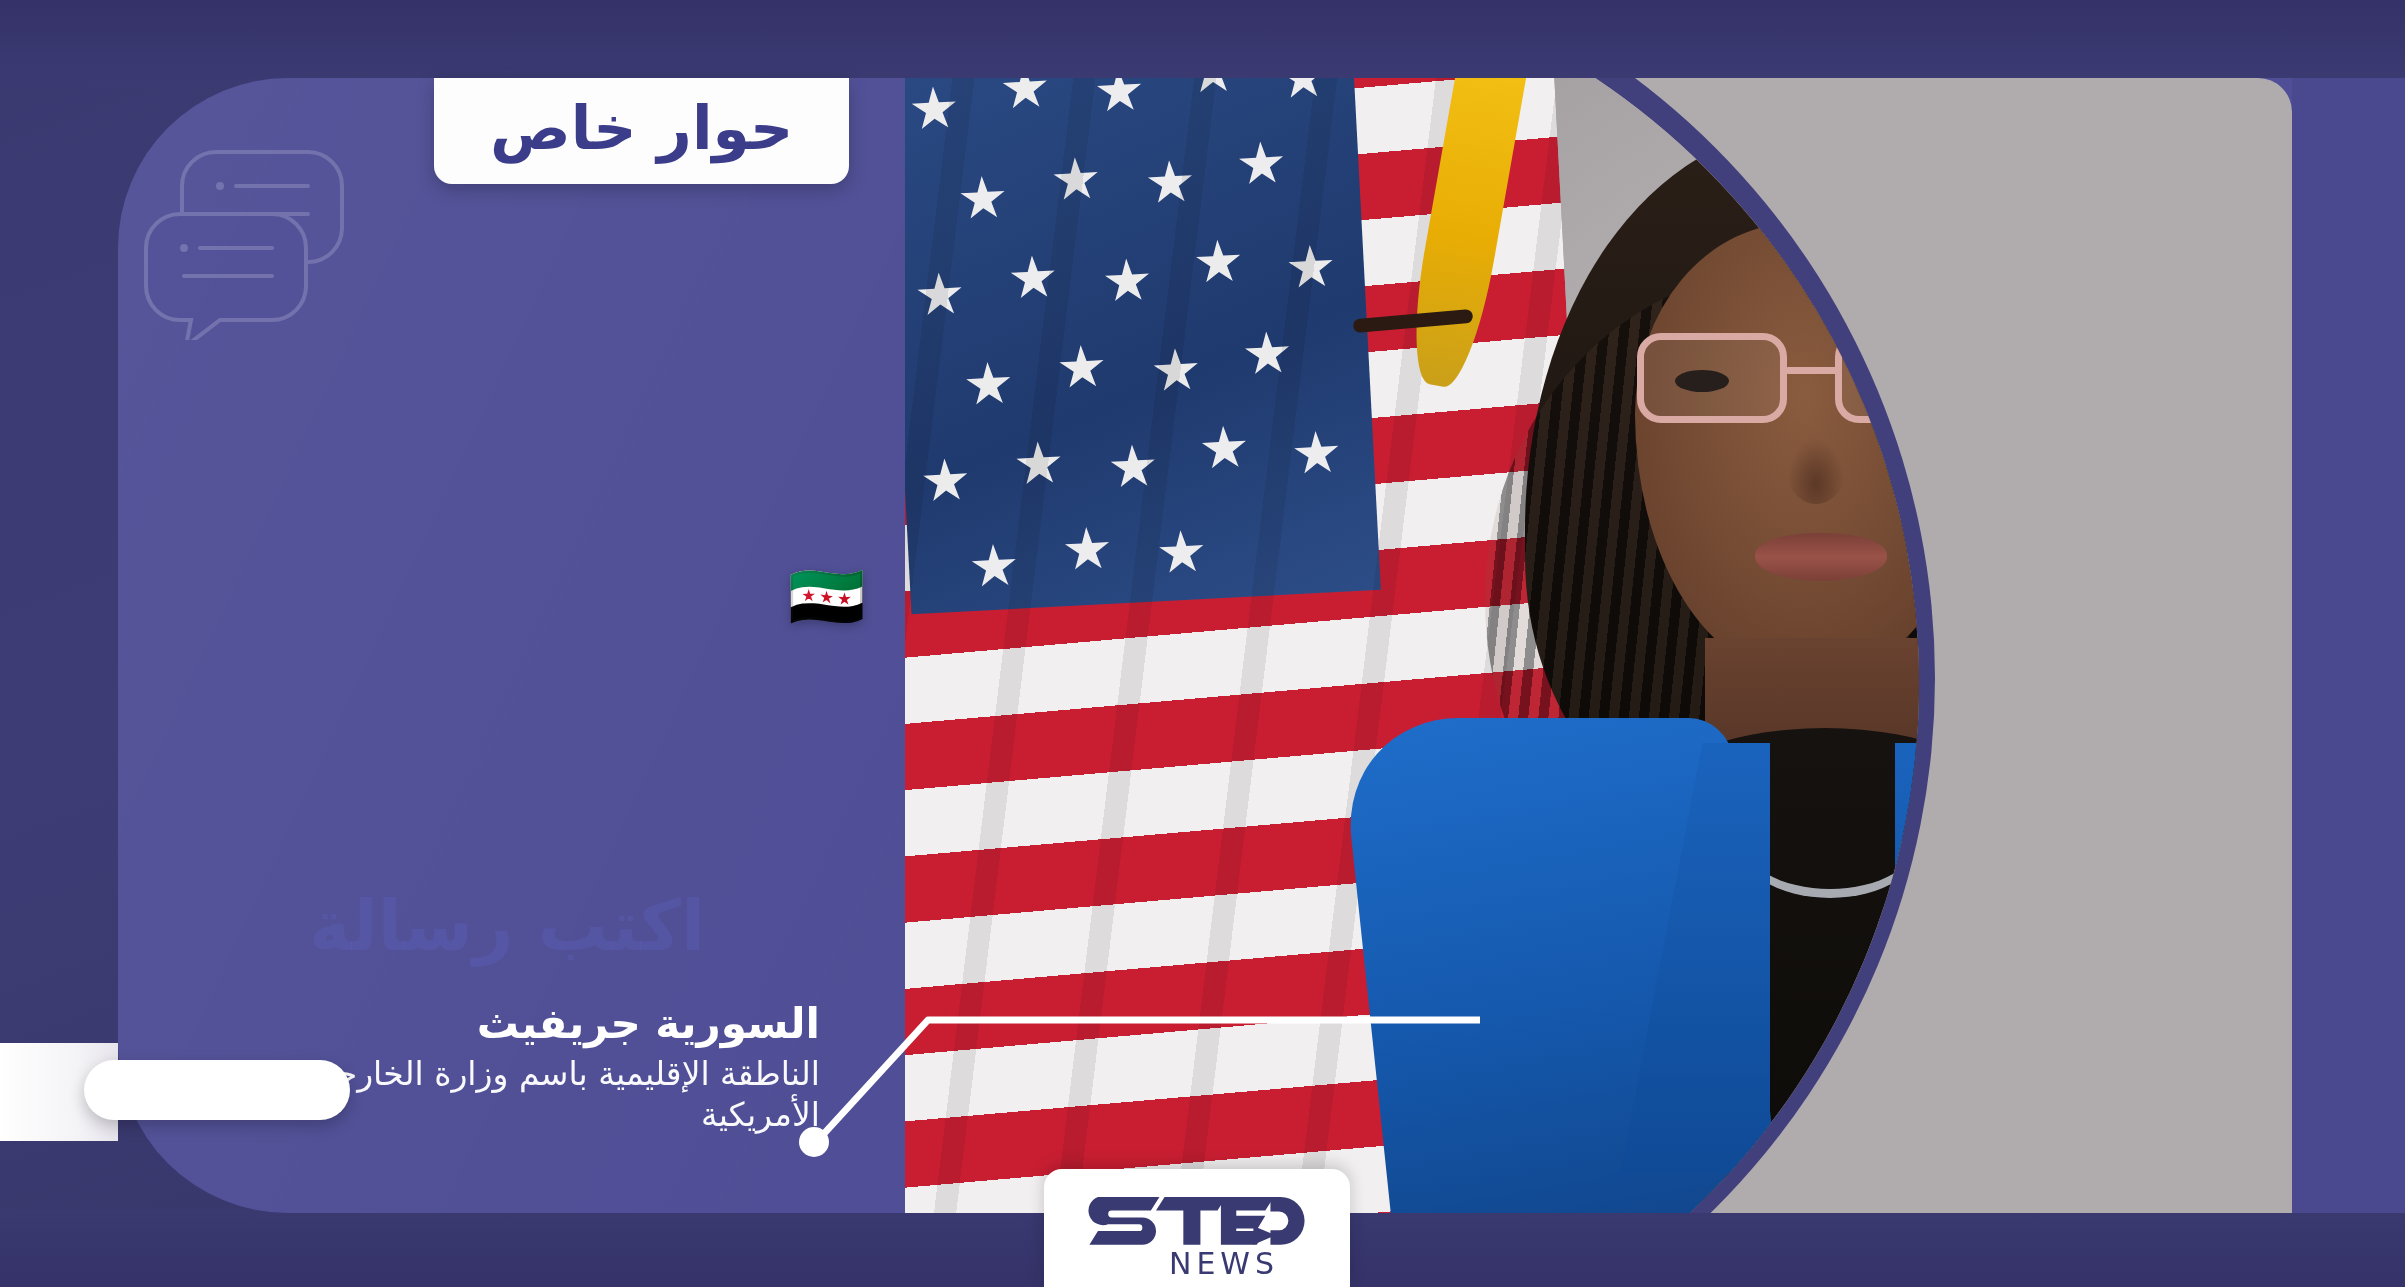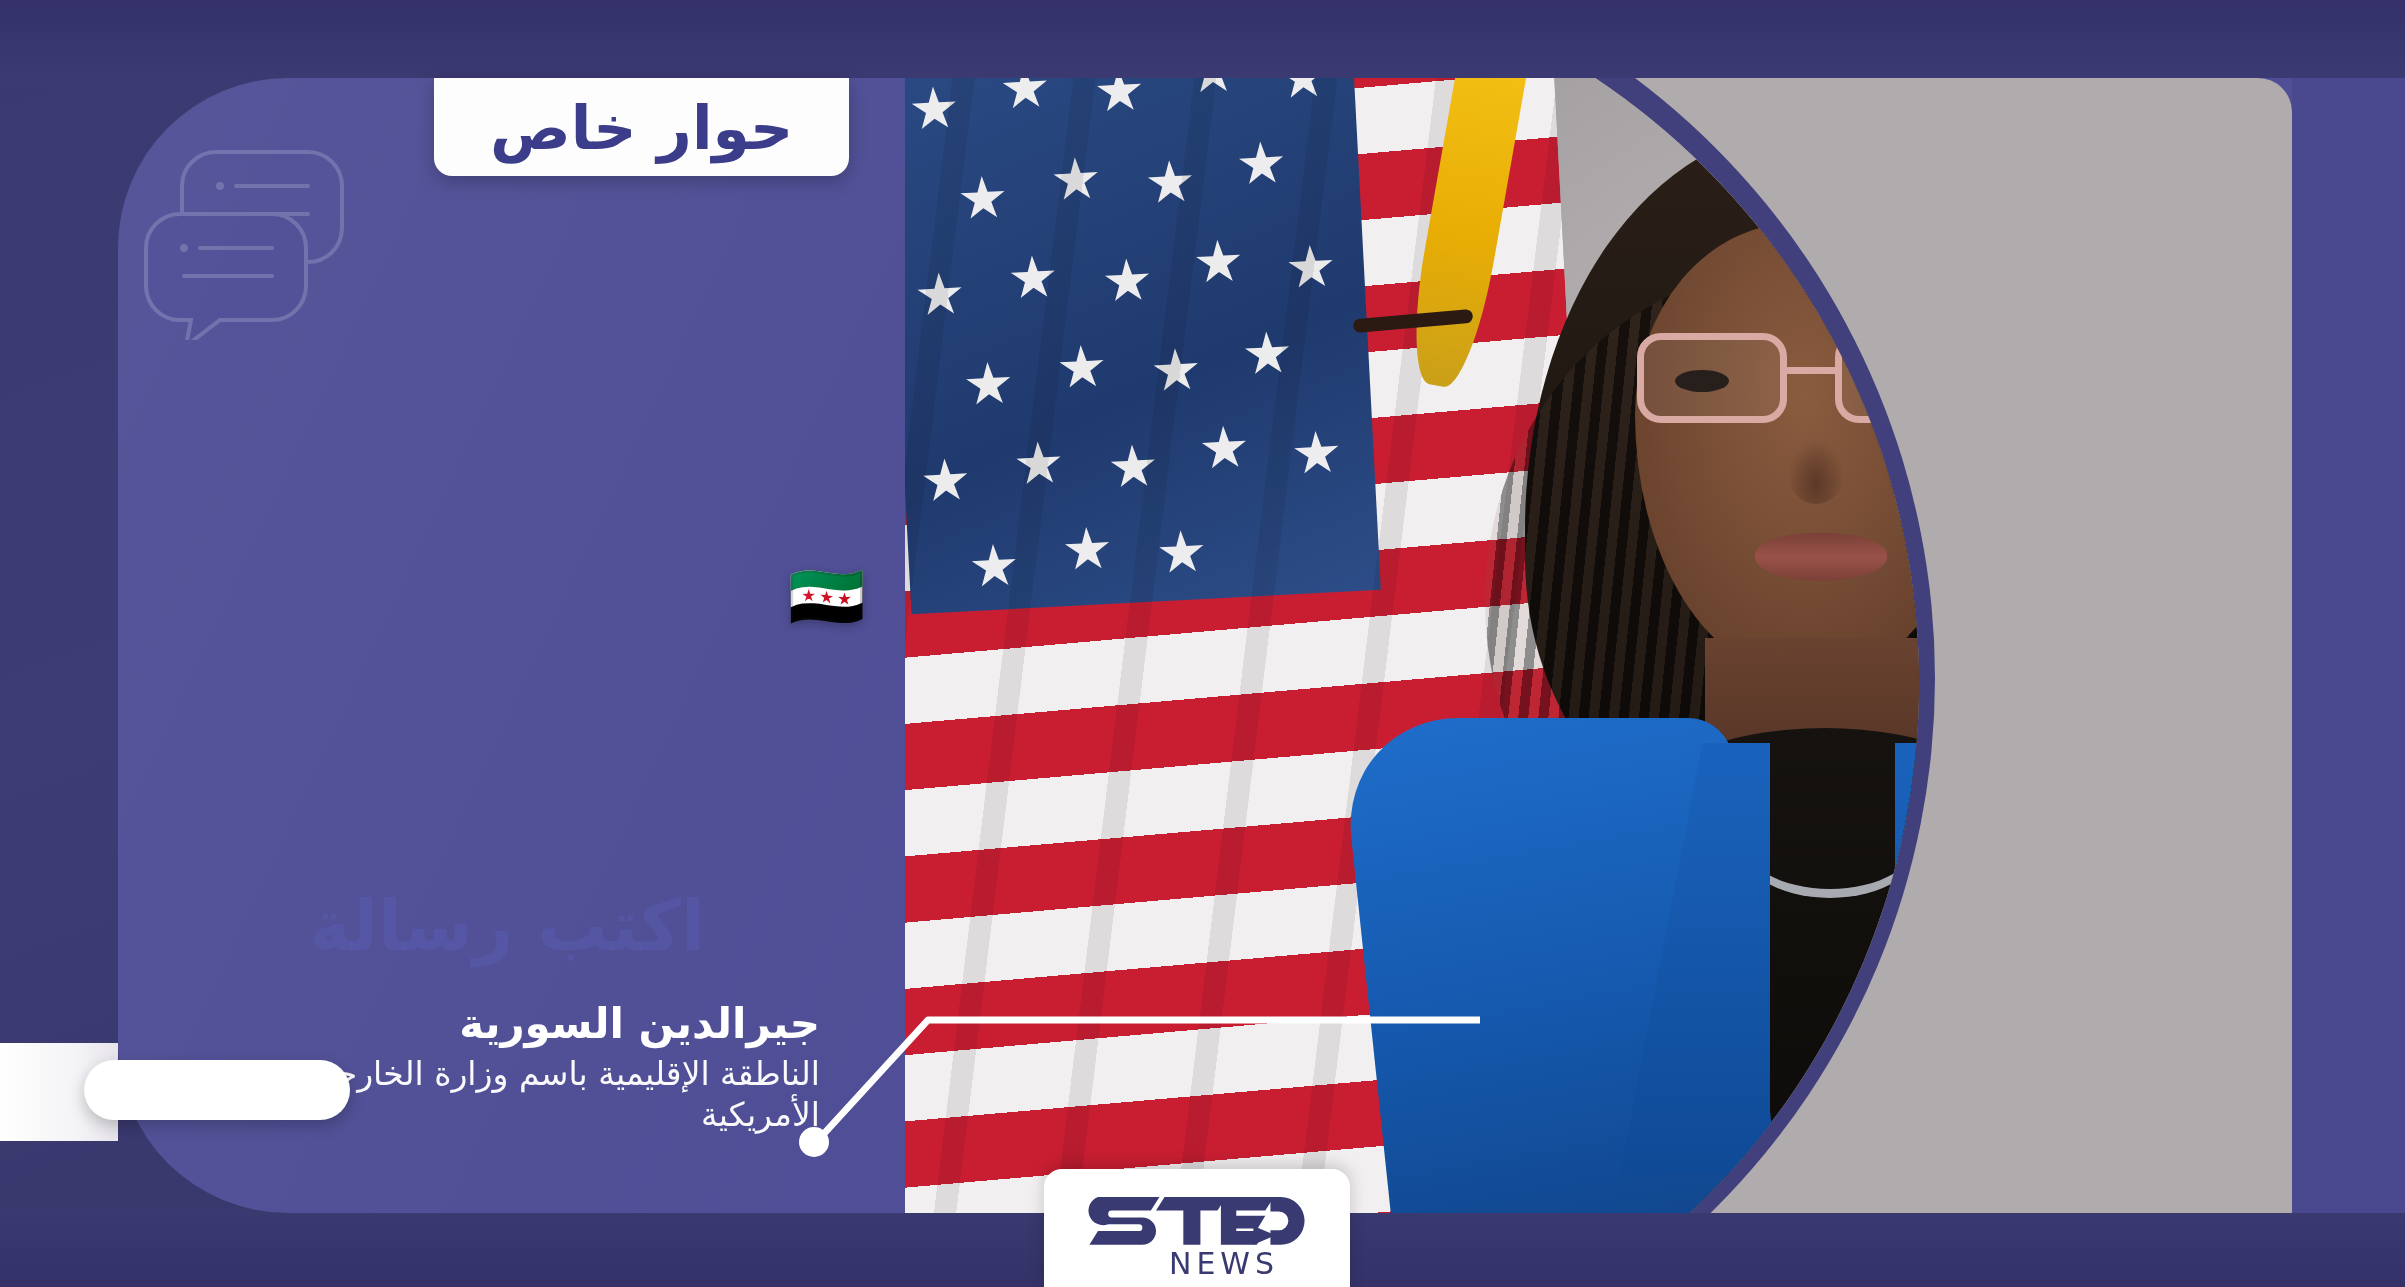--- a/index.html
+++ b/index.html
@@ -181,21 +181,21 @@
     position:absolute;right:0;top:78px;width:113px;height:1135px;
     background:#4a4990;
   }
 
   
   .bubbles{position:absolute;left:128px;top:140px;width:230px;height:200px;opacity:.2;}
 
   
   .badge{
     position:absolute;left:434px;top:78px;
-    padding:20px 56px 18px 56px;
+    padding:20px 56px 26px 56px;
     background:#fdfdfd;
     border-radius:0 0 18px 18px;
     box-shadow:0 6px 18px rgba(0,0,0,.22);
     color:#3b3c8a;
     font-size:60px;font-weight:700;line-height:1;
     direction:rtl;
     letter-spacing:-1px;
   }
 
   
@@ -368,21 +368,21 @@
   <div class="badge">حوار خاص</div>
 
 
   <div class="subline">
     <span class="flagmoji">🇸🇾</span><br>
   </div>
 
   <div class="watermark">اكتب رسالة</div>
 
   <div class="caption">
-    <div class="name">جيرالدين السورية</div>
+    <div class="name">السورية جريفيث</div>
     <div class="role">الناطقة الإقليمية باسم وزارة الخارجية الأمريكية</div>
   </div>
 
   <div class="connector">
     <svg viewBox="0 0 690 180" width="690" height="180" fill="none">
       <circle cx="24" cy="152" r="15" fill="#ffffff"></circle>
       <path d="M30 148 L138 30 L690 30" stroke="#ffffff" stroke-width="7" stroke-linecap="round" stroke-linejoin="round"></path>
     </svg>
   </div>
 

